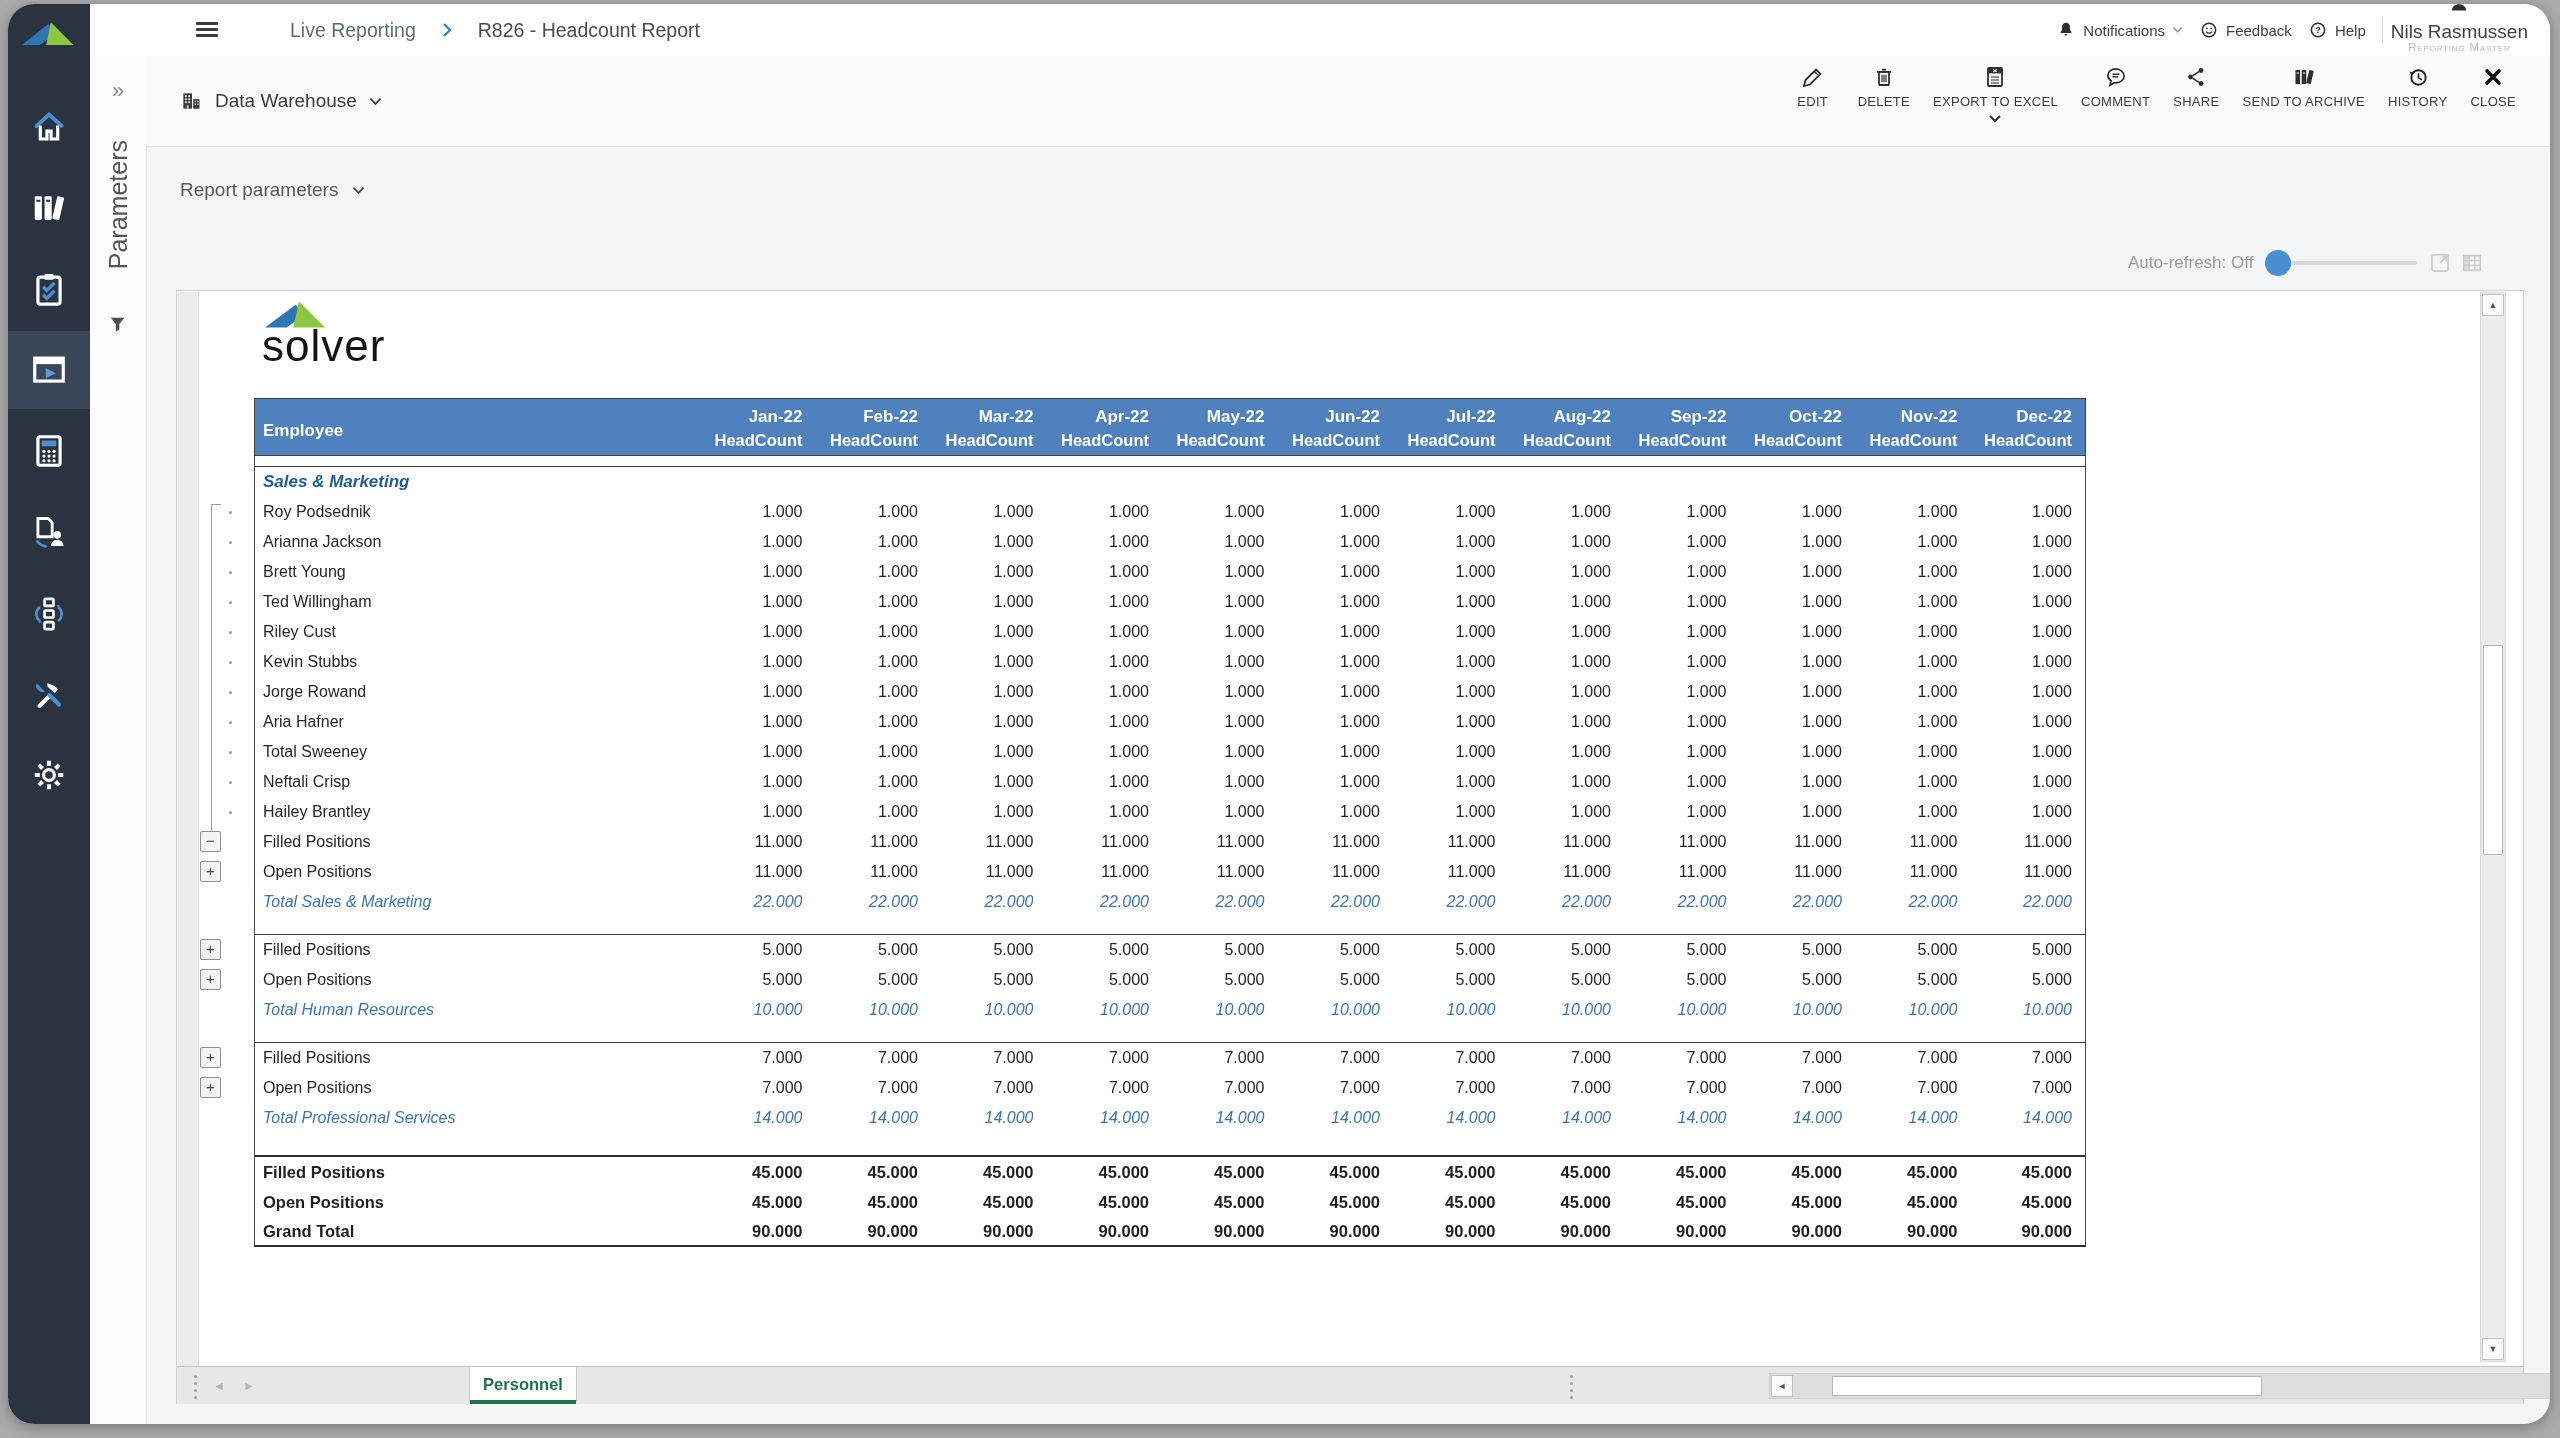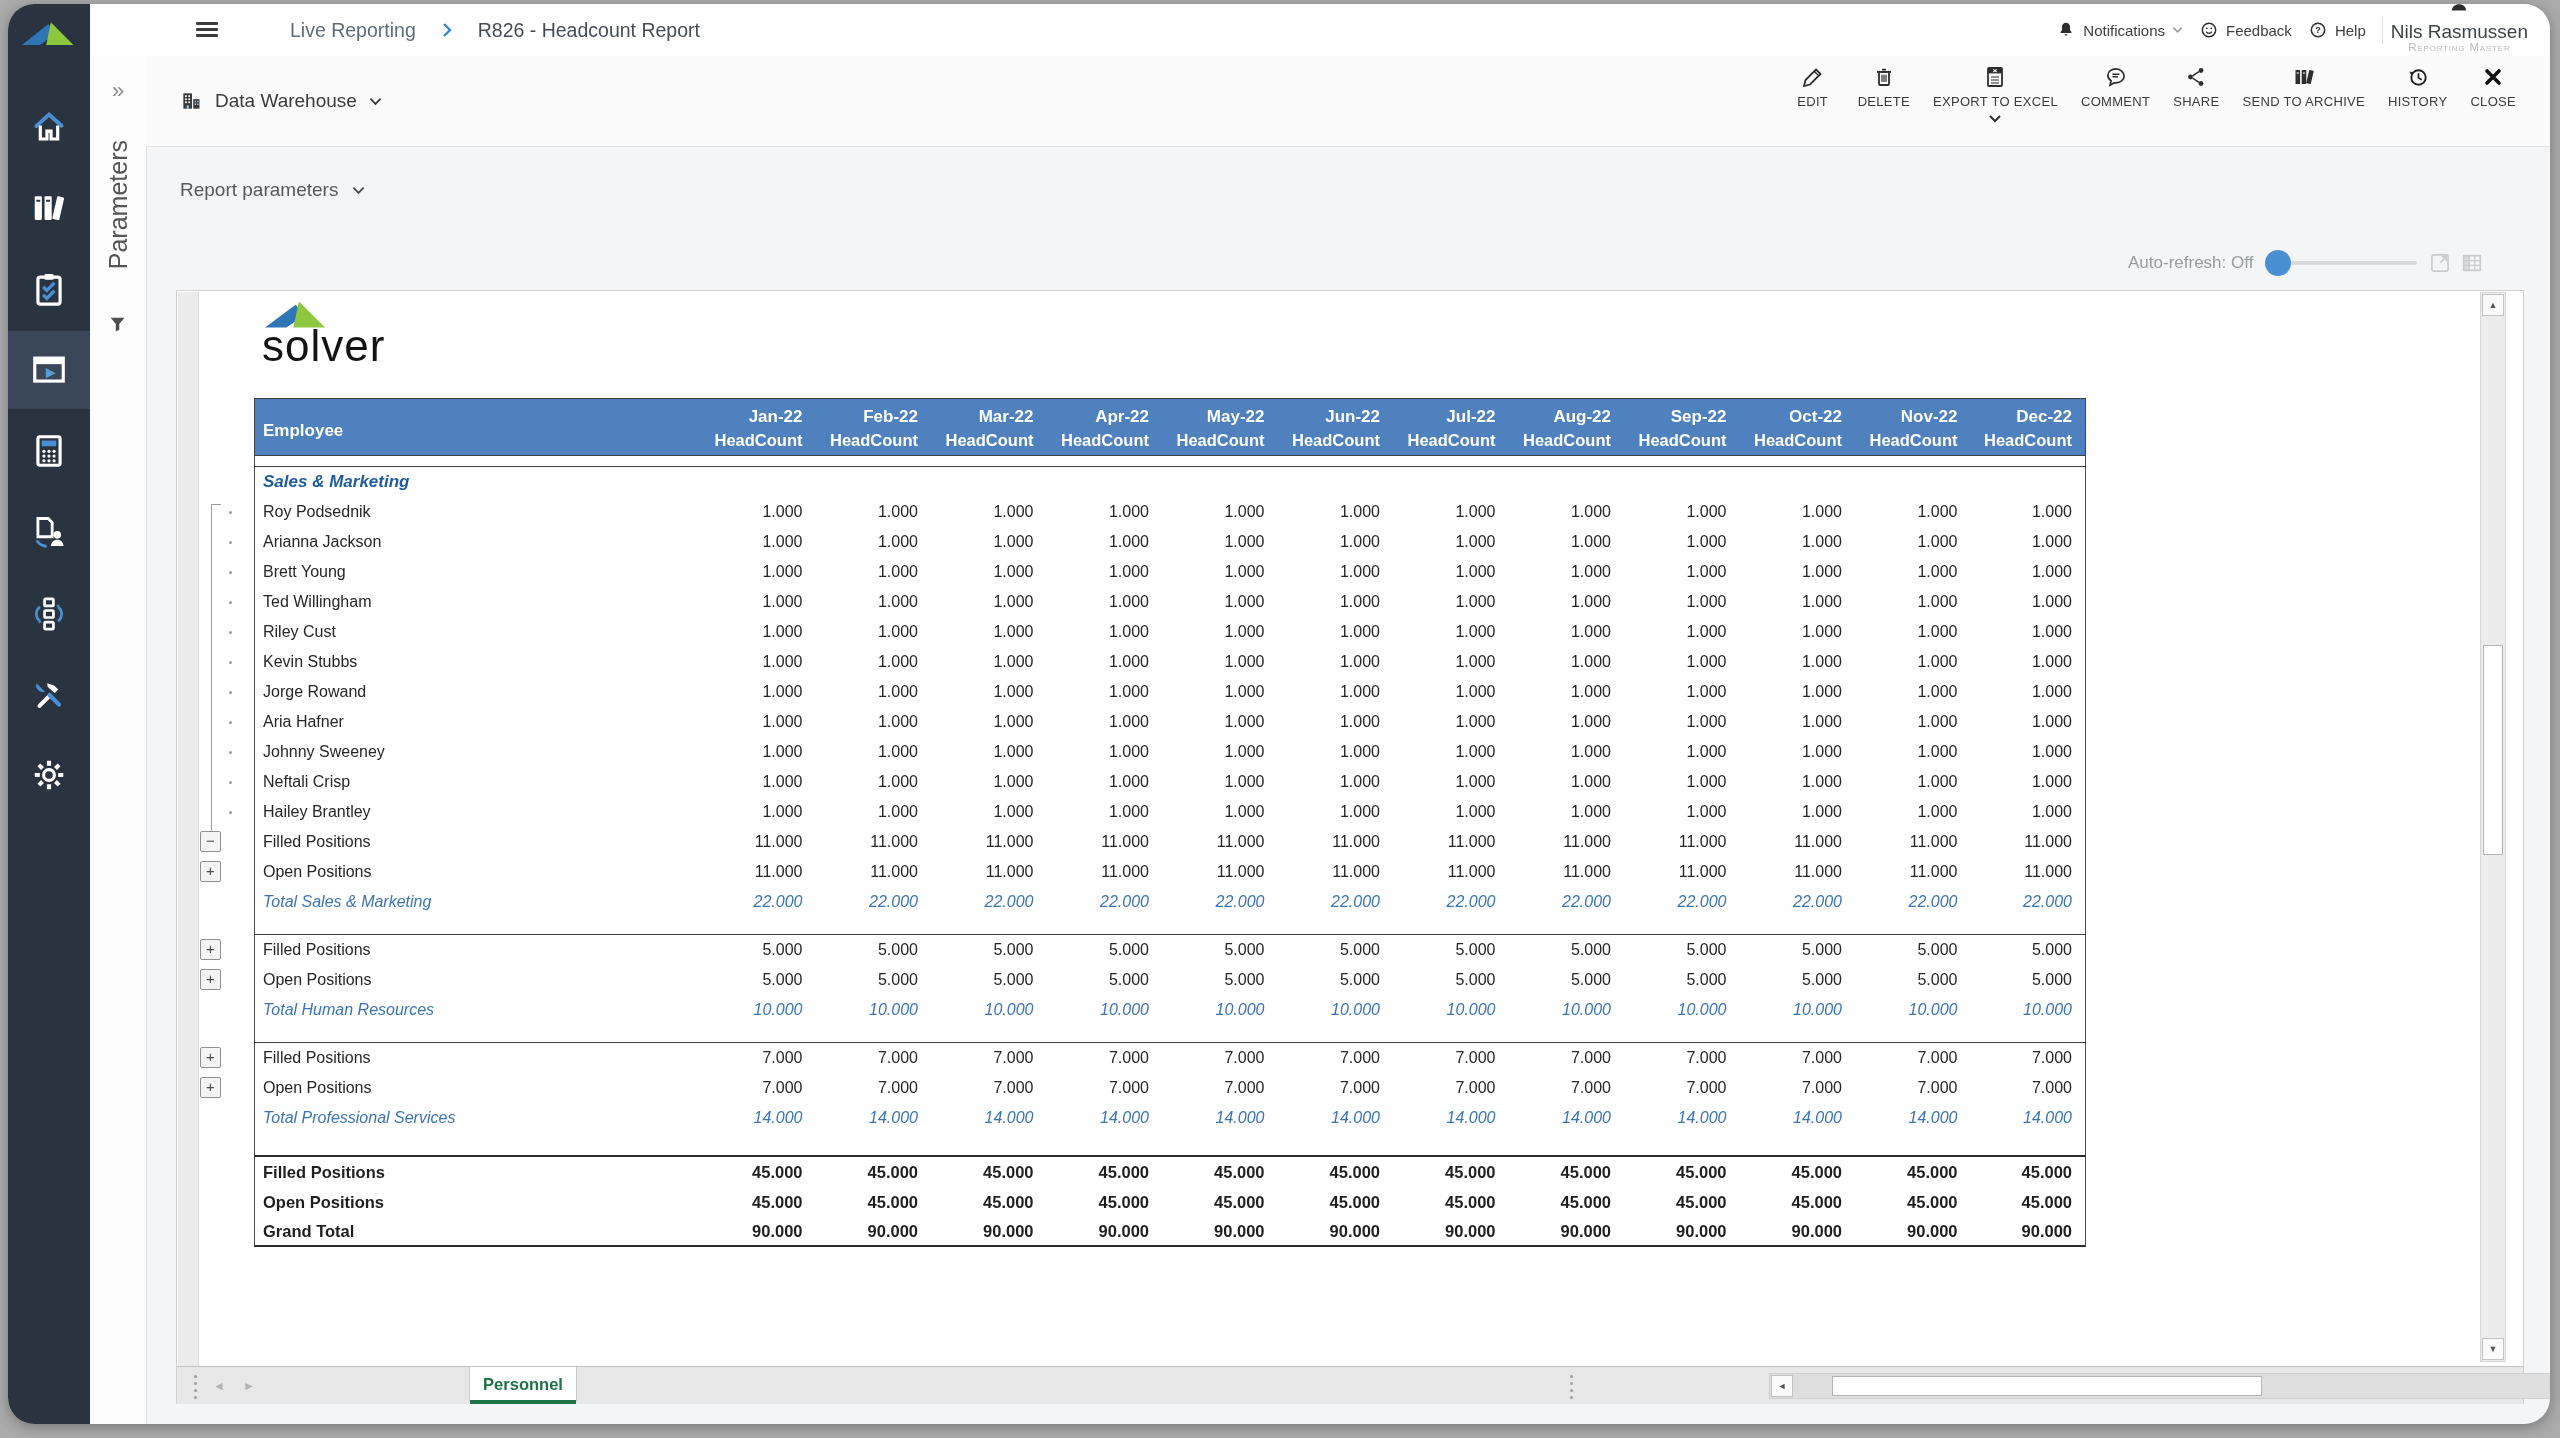--- a/index.html
+++ b/index.html
@@ -651,21 +651,21 @@
               <div class="vcell">1.000</div>
               <div class="vcell">1.000</div>
               <div class="vcell">1.000</div>
               <div class="vcell">1.000</div>
               <div class="vcell">1.000</div>
             </div>
             <div class="trow employee">
               <div class="gcell br-mid">
                 <span class="odot"></span>
               </div>
-              <div class="lcell">Johnny Sweeney</div>
+              <div class="lcell">Total Sweeney</div>
               <div class="vcell">1.000</div>
               <div class="vcell">1.000</div>
               <div class="vcell">1.000</div>
               <div class="vcell">1.000</div>
               <div class="vcell">1.000</div>
               <div class="vcell">1.000</div>
               <div class="vcell">1.000</div>
               <div class="vcell">1.000</div>
               <div class="vcell">1.000</div>
               <div class="vcell">1.000</div>

